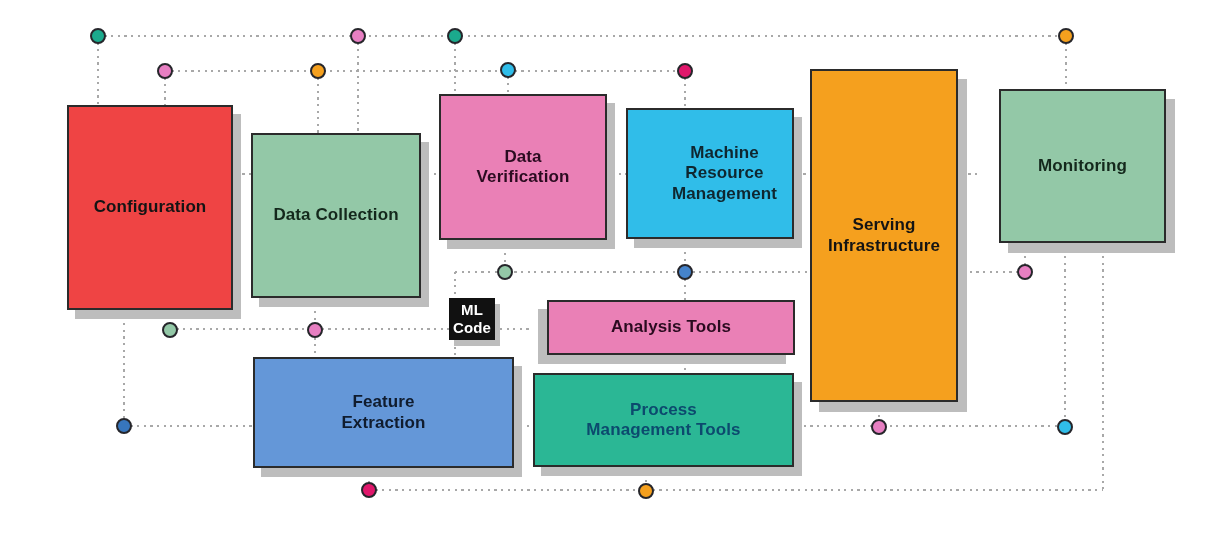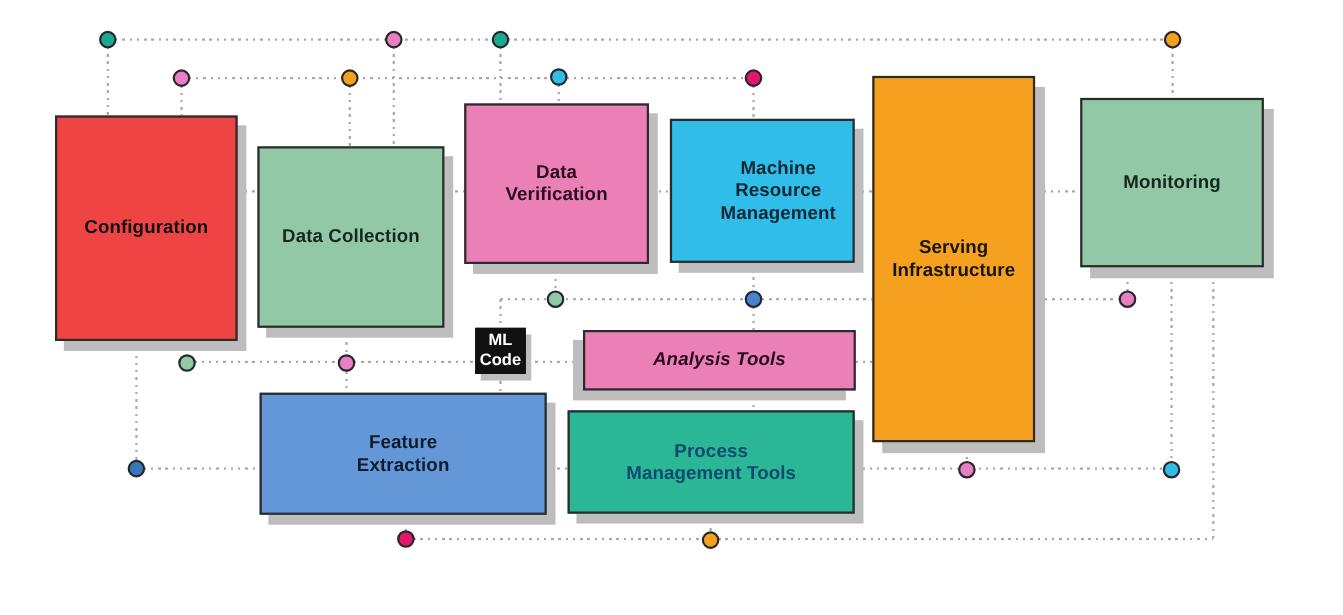--- a/index.html
+++ b/index.html
@@ -12,20 +12,21 @@
   }
   .line{position:absolute;z-index:1;}
   .line.h{height:2px;background:repeating-linear-gradient(90deg,var(--lc) 0 2.2px,transparent 2.2px 6.6px);}
   .line.v{width:2px;background:repeating-linear-gradient(180deg,var(--lc) 0 2.2px,transparent 2.2px 6.6px);}
   .box{
     position:absolute;z-index:2;
     border:2px solid #2b2b2b;
     box-sizing:border-box;
     display:flex;align-items:center;justify-content:center;
     text-align:center;
+    margin-left:17px;
   }
   .box-label{
     font-weight:bold;
     line-height:1.18;
     letter-spacing:0.1px;
   }
   .box-label .bl{display:block;}
   .dot{
     position:absolute;z-index:3;
     width:16px;height:16px;
@@ -102,21 +103,21 @@
         <span class="bl">Monitoring</span>
       </div>
     </div>
     <div class="box" style="left: 432px; top: 298px; width: 46px; height: 42px; background: rgb(17, 17, 17); border-color: rgb(17, 17, 17); box-shadow: rgb(189, 189, 189) 5px 6px 0px 0px;">
       <div class="box-label" style="color: rgb(255, 255, 255); font-size: 15px;">
         <span class="bl">ML</span>
         <span class="bl">Code</span>
       </div>
     </div>
     <div class="box" style="left: 530px; top: 300px; width: 248px; height: 55px; background: rgb(234, 128, 182); border-color: rgb(43, 43, 43); box-shadow: rgb(189, 189, 189) -9px 9px 0px 0px;">
-      <div class="box-label" style="color: rgb(43, 11, 32); font-size: 17px; font-style: italic;">
+      <div class="box-label" style="color: rgb(43, 11, 32); font-size: 17px;">
         <span class="bl">Analysis Tools</span>
       </div>
     </div>
     <div class="box" style="left: 236px; top: 357px; width: 261px; height: 111px; background: rgb(100, 151, 216); border-color: rgb(43, 43, 43); box-shadow: rgb(189, 189, 189) 8px 9px 0px 0px;">
       <div class="box-label" style="color: rgb(16, 28, 46); font-size: 17px;">
         <span class="bl">Feature</span>
         <span class="bl">Extraction</span>
       </div>
     </div>
     <div class="box" style="left: 516px; top: 373px; width: 261px; height: 94px; background: rgb(43, 183, 149); border-color: rgb(43, 43, 43); box-shadow: rgb(189, 189, 189) 8px 9px 0px 0px;">

